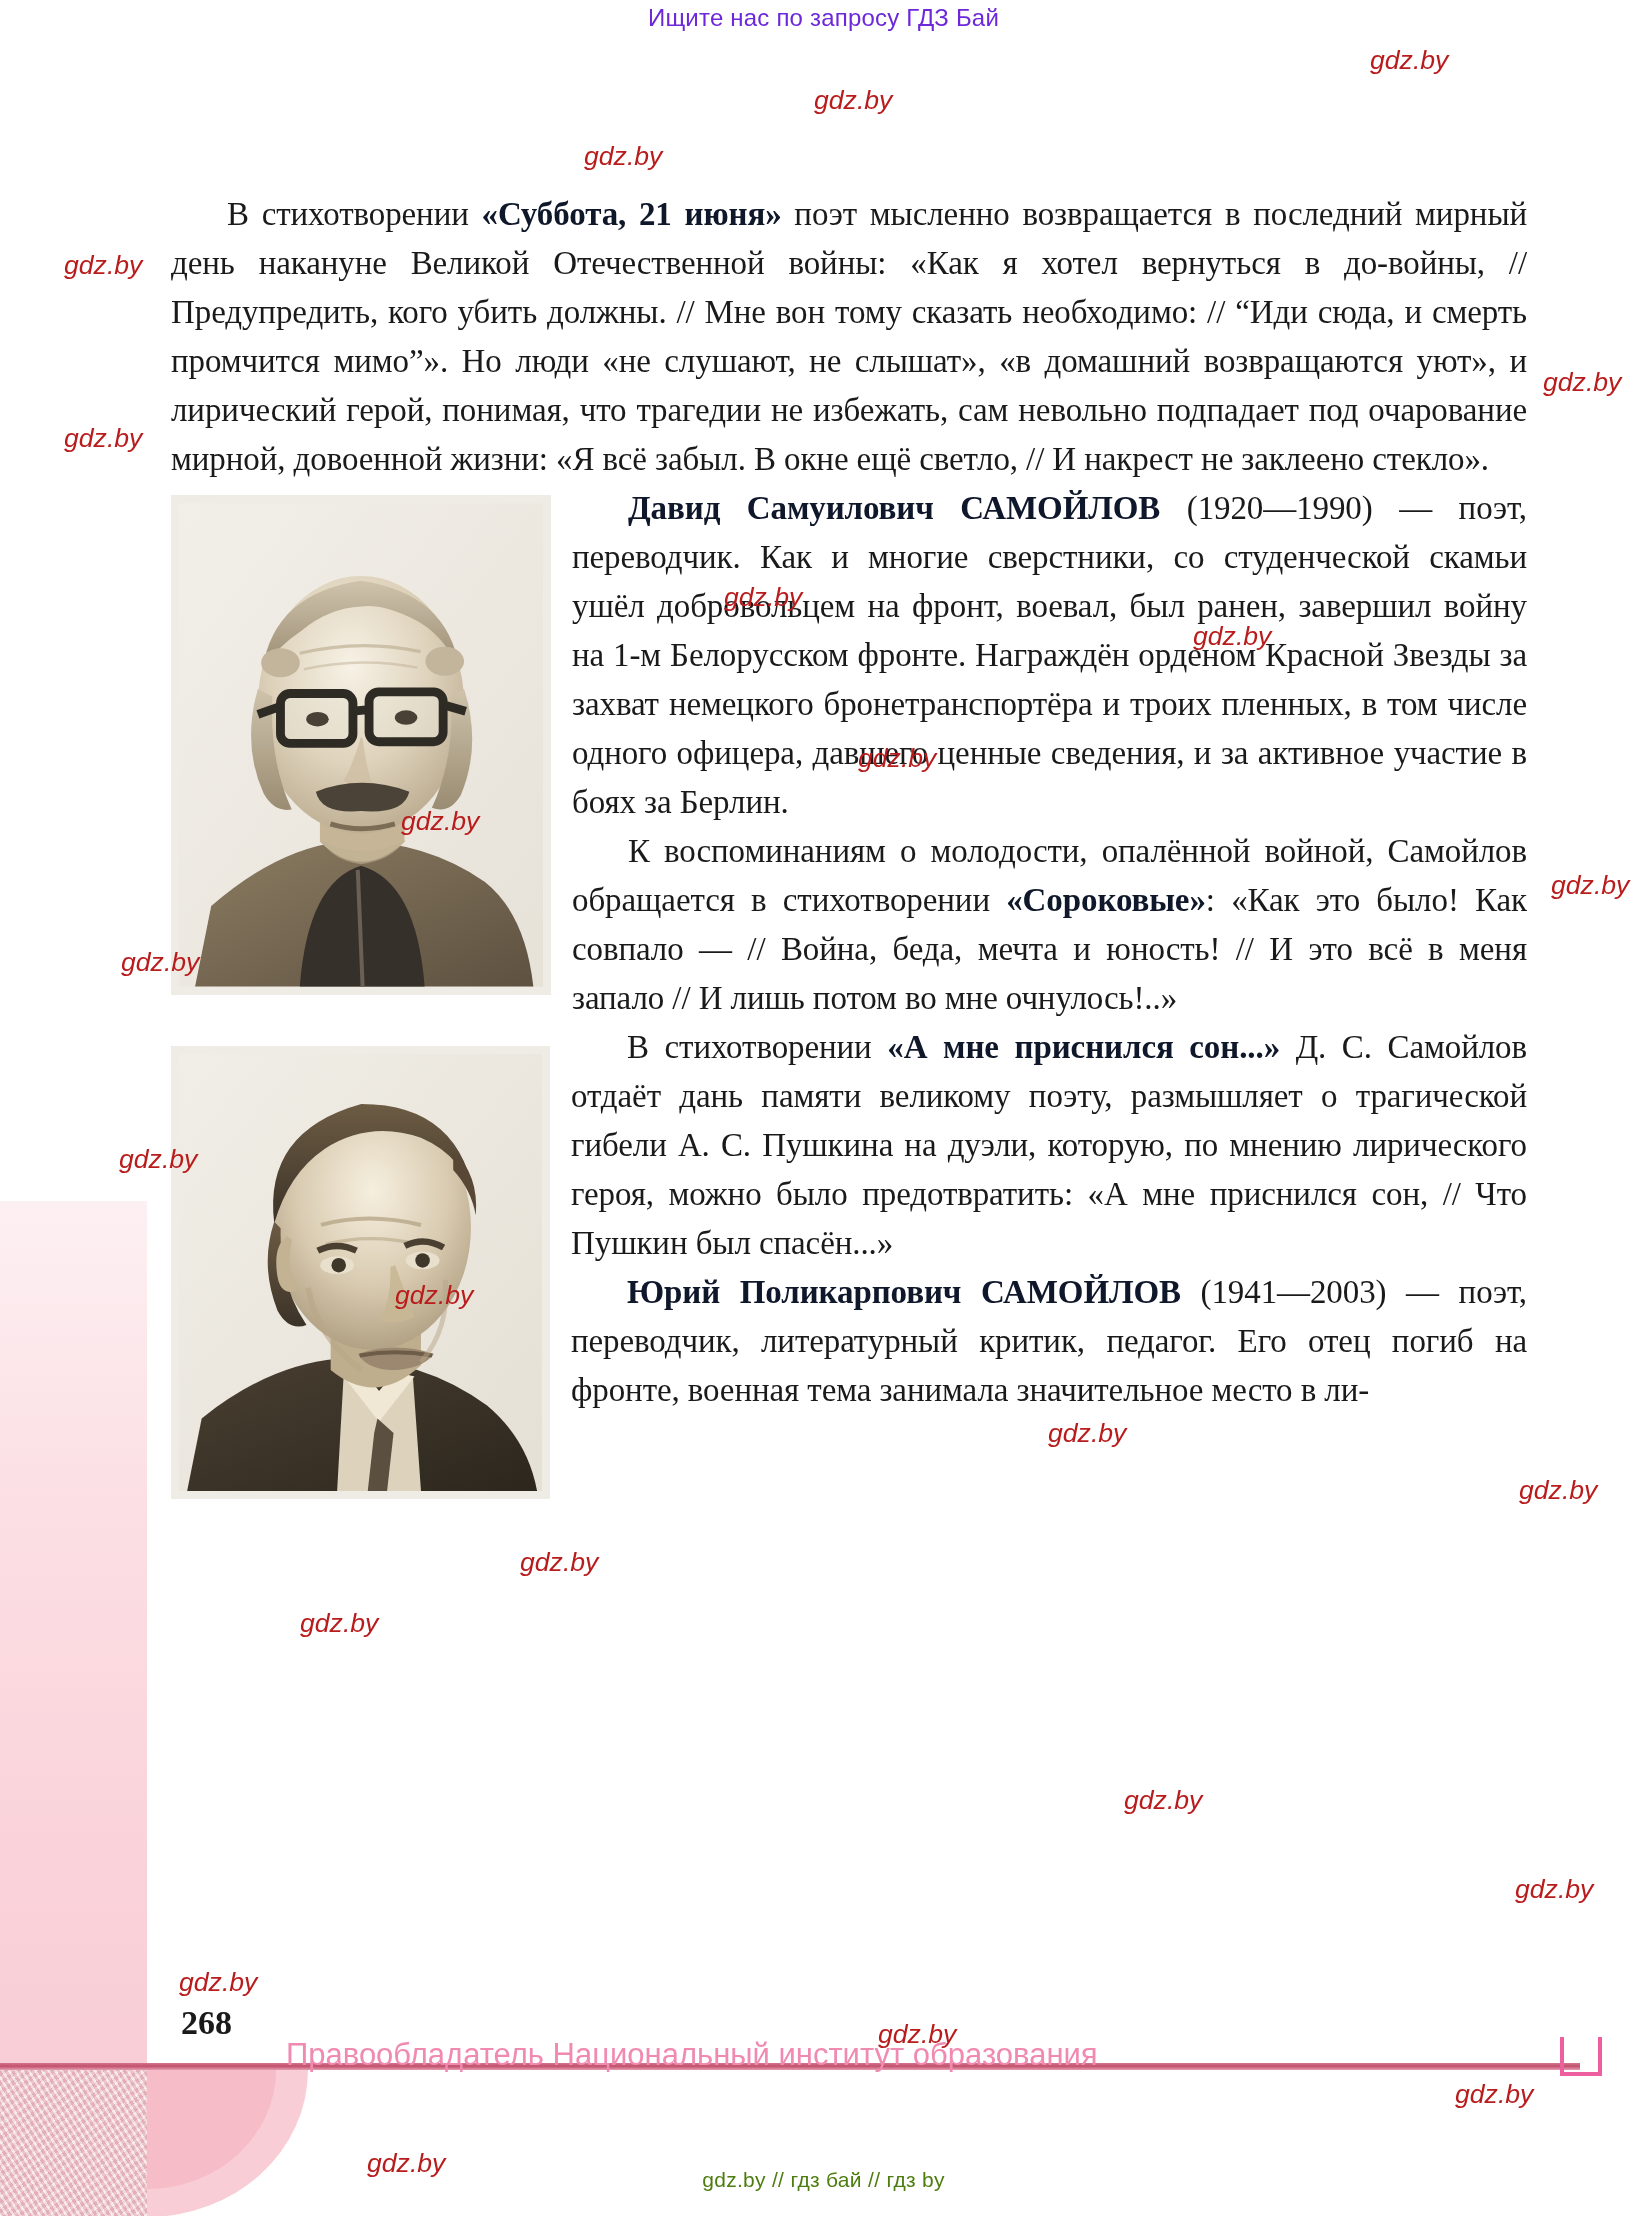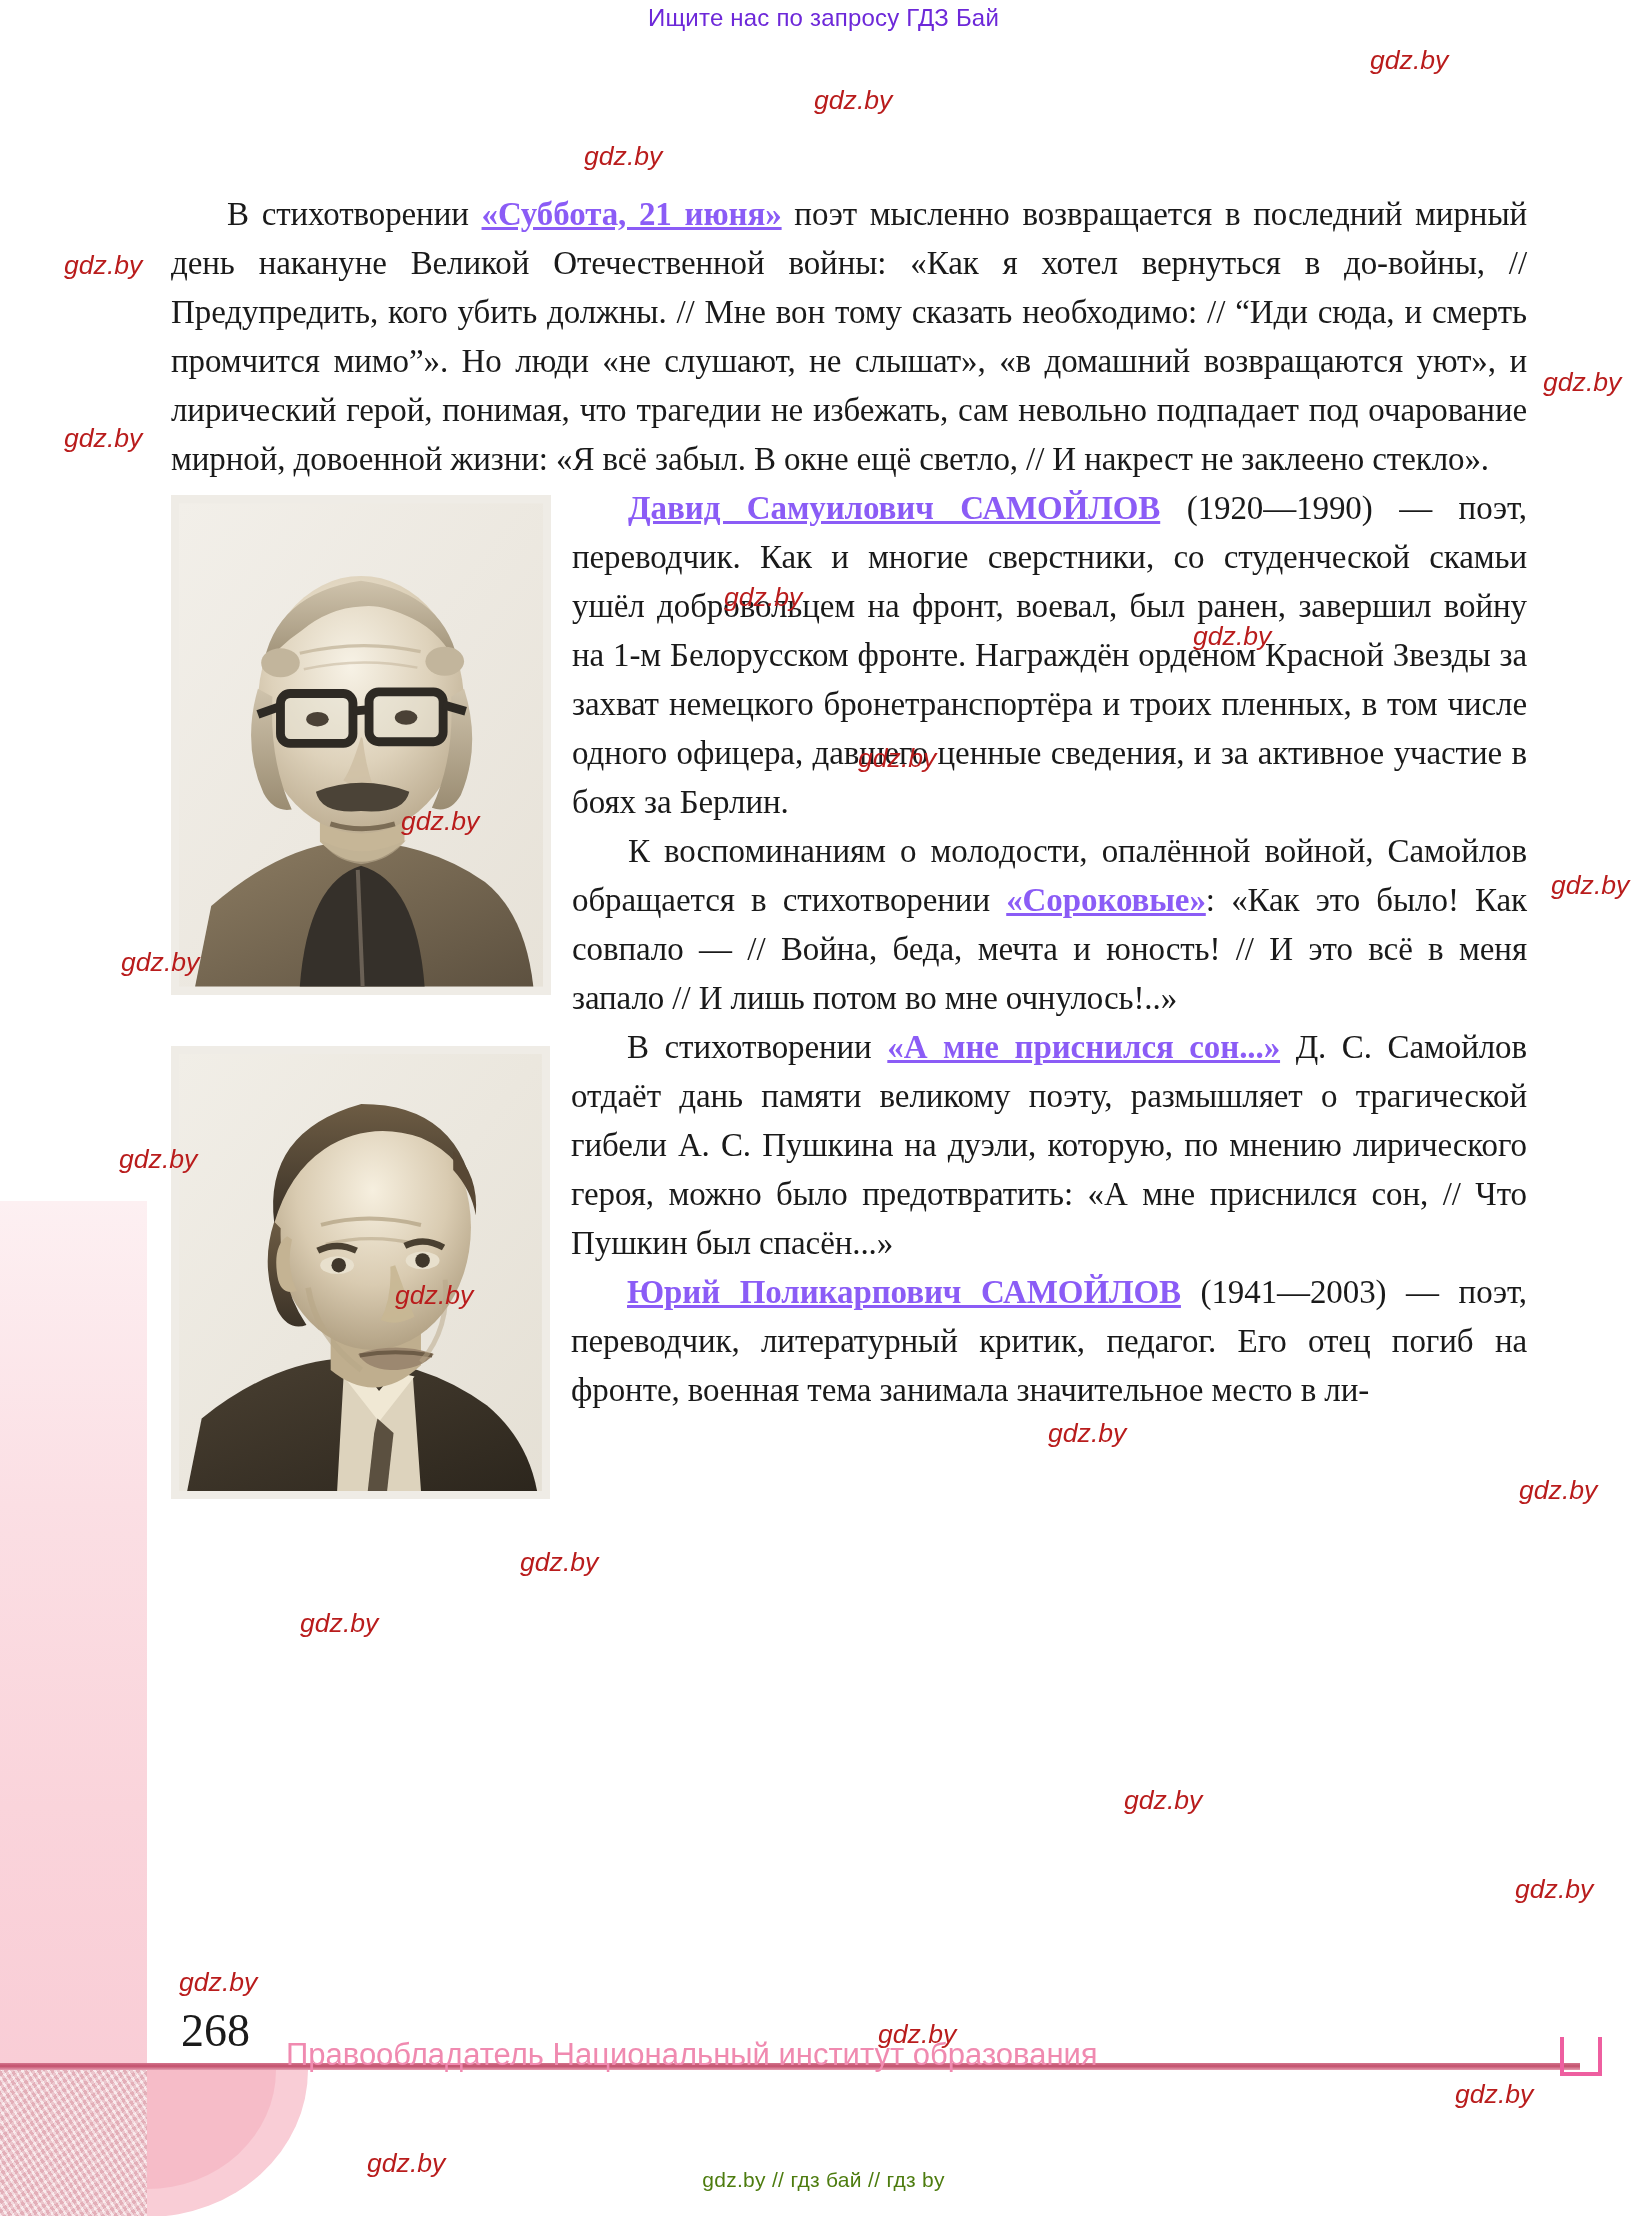--- a/index.html
+++ b/index.html
@@ -61,38 +61,39 @@
     margin:0 0 0 0;
     font-size:33px;
     line-height:49px;
     text-align:justify;
     color:#1a1a1a;
     font-family:"Liberation Serif", serif;
     text-indent:56px;
     letter-spacing:-0.1px;
   }
   p.body.no-indent{ text-indent:0; }
-  .red{ color:#8b5cf6; font-weight:bold;text-decoration:underline; }
+  .red{ color:#0f172a; font-weight:bold; }
 
   
   .photo-row{ position:relative; }
   .photo{
     float:left;
     margin:0 21px 4.8px 0;
     background:#efece6;
     padding:8px;
     box-sizing:border-box;
   }
   .photo svg{ display:block; }
 
   
   .page-num{
     position:absolute; left:181px; top:2004px;
-    font-size:46px; color:#1a1a1a;
+    font-size:34px; color:#1a1a1a;
     font-family:"Liberation Serif", serif;
+    font-weight:bold;
   }
 
   
   .publisher{
     position:absolute; left:286px; top:2037px;
     font-family:"Liberation Sans", sans-serif;
     font-size:31px;
     color:#f08ab0;
     white-space:nowrap;
     text-align:right;

